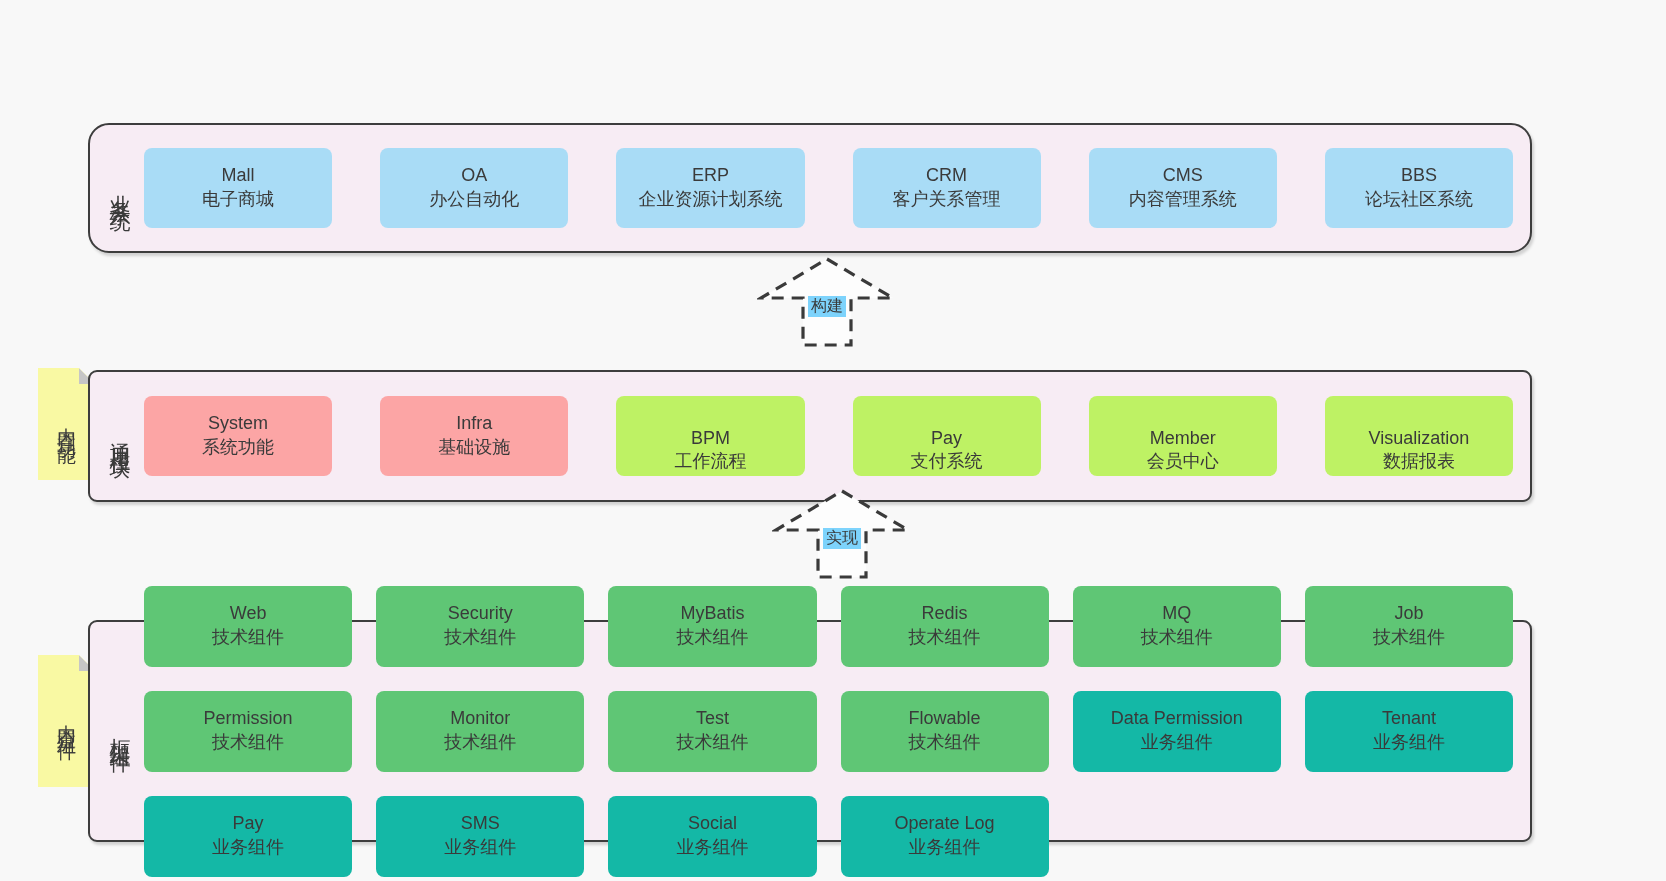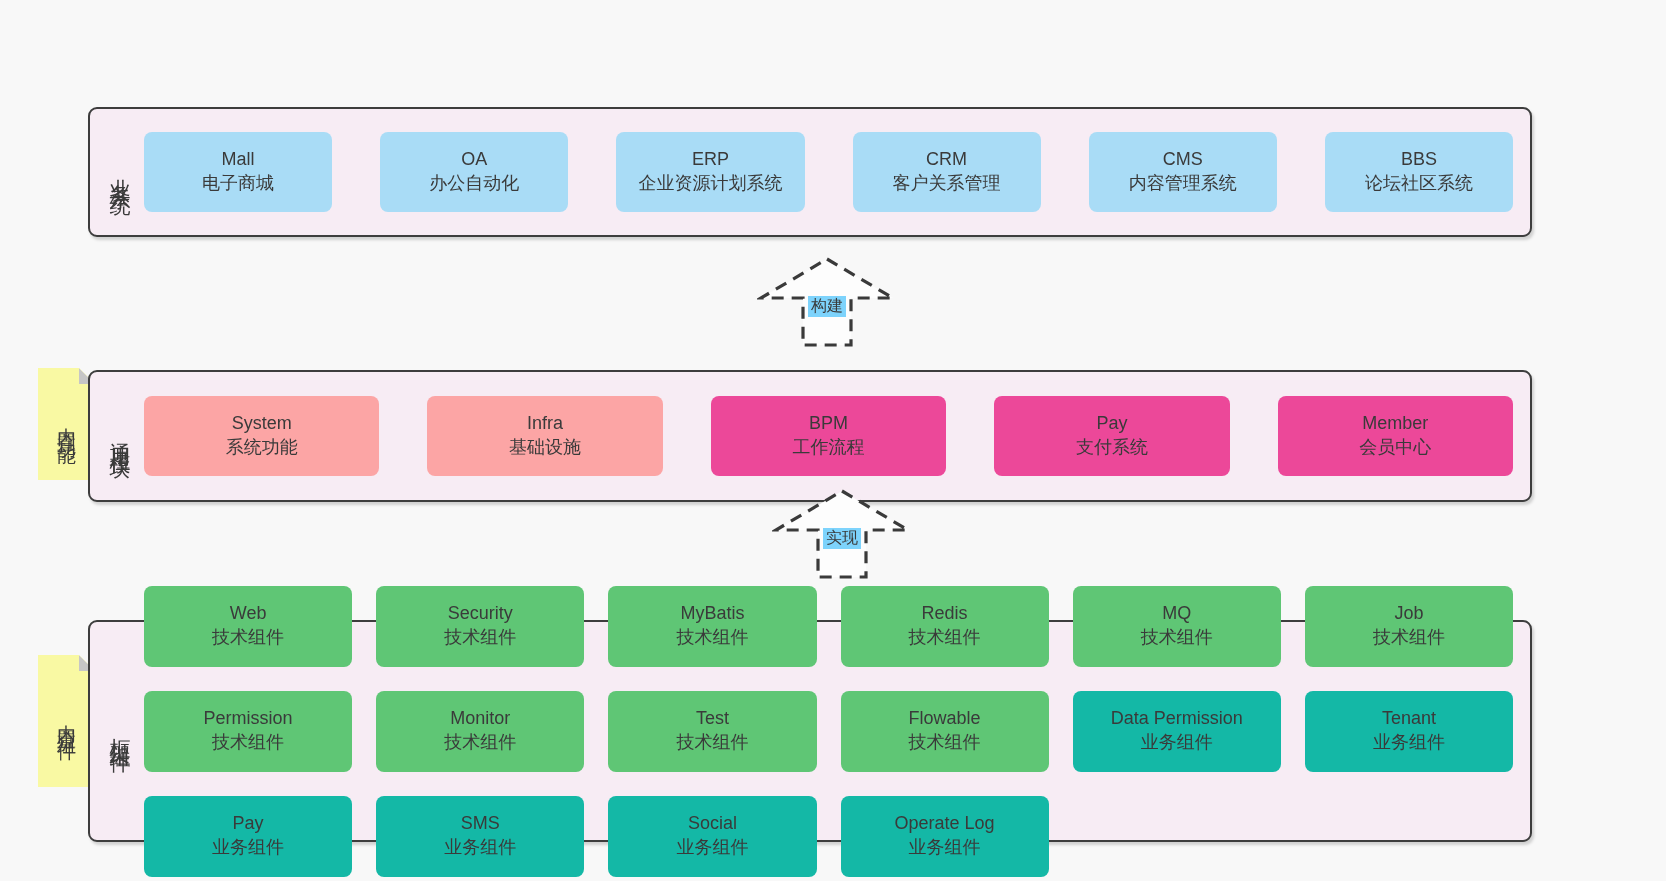--- a/index.html
+++ b/index.html
@@ -10,21 +10,21 @@
     background:#f8f8f8; overflow:hidden;
   }
 
   
   .band {
     position:absolute; left:88px; width:1444px;
     background:#f7ecf4; border:2px solid #3d3d3d; border-radius:9px;
     box-shadow:2px 3px 3px rgba(0,0,0,0.16);
     display:flex; align-items:center; z-index:2;
   }
-  #band-business   { top:107px; height:130px; }
+  #band-business   { top:123px; height:130px;border-radius:21px; }
   #band-modules    { top:370px; height:132px; }
   #band-components { top:620px; height:222px; }
 
   .band-label {
     writing-mode:vertical-lr; text-orientation:upright;
     font-size:21px; letter-spacing:5px; color:#3a3a3a;
     margin:0 10px 0 16px; flex:0 0 auto; text-align:center;
   }
 
   .boxes-row {
@@ -35,21 +35,21 @@
     gap:24px; padding-right:17px; align-items:center;
   }
   .box {
     flex:1; height:80px; border-radius:8px;
     display:flex; flex-direction:column; justify-content:center; align-items:center;
     text-align:center; font-size:18px; line-height:1.32; padding:2px 4px;
   }
   .boxes-grid .box { height:81px; }
   .blue        { background:#a9dcf6; }
   .red         { background:#fca5a5; }
-  .pink        { background:#ec4899; }
+  .pink        { background:#bef264;justify-content:flex-end; }
   .green       { background:#5fc675; }
   .green-light { background:#14b8a6; }
 
   
   .note {
     position:absolute; left:38px; width:57px; z-index:1;
     background:#f9f9a3;
     clip-path:polygon(0 0, calc(100% - 16px) 0, 100% 16px, 100% 100%, 0 100%);
     display:flex; align-items:center; justify-content:center;
   }
@@ -142,20 +142,24 @@
         <div>工作流程</div>
       </div>
       <div class="box pink">
         <div>Pay</div>
         <div>支付系统</div>
       </div>
       <div class="box pink">
         <div>Member</div>
         <div>会员中心</div>
       </div>
+      <div class="box pink">
+        <div>Visualization</div>
+        <div>数据报表</div>
+      </div>
     </div>
   </div>
 
   <div class="arrow" id="arrow-implement">
     <svg viewBox="0 0 140 92">
       <path d="M70 3 L136 42 L94 42 L94 89 L46 89 L46 42 L4 42 Z" fill="#fdfdfd" stroke="#3a3a3a" stroke-width="3.2" stroke-dasharray="12 8"></path>
     </svg>
     <span class="arrow-label">实现</span>
   </div>
 

